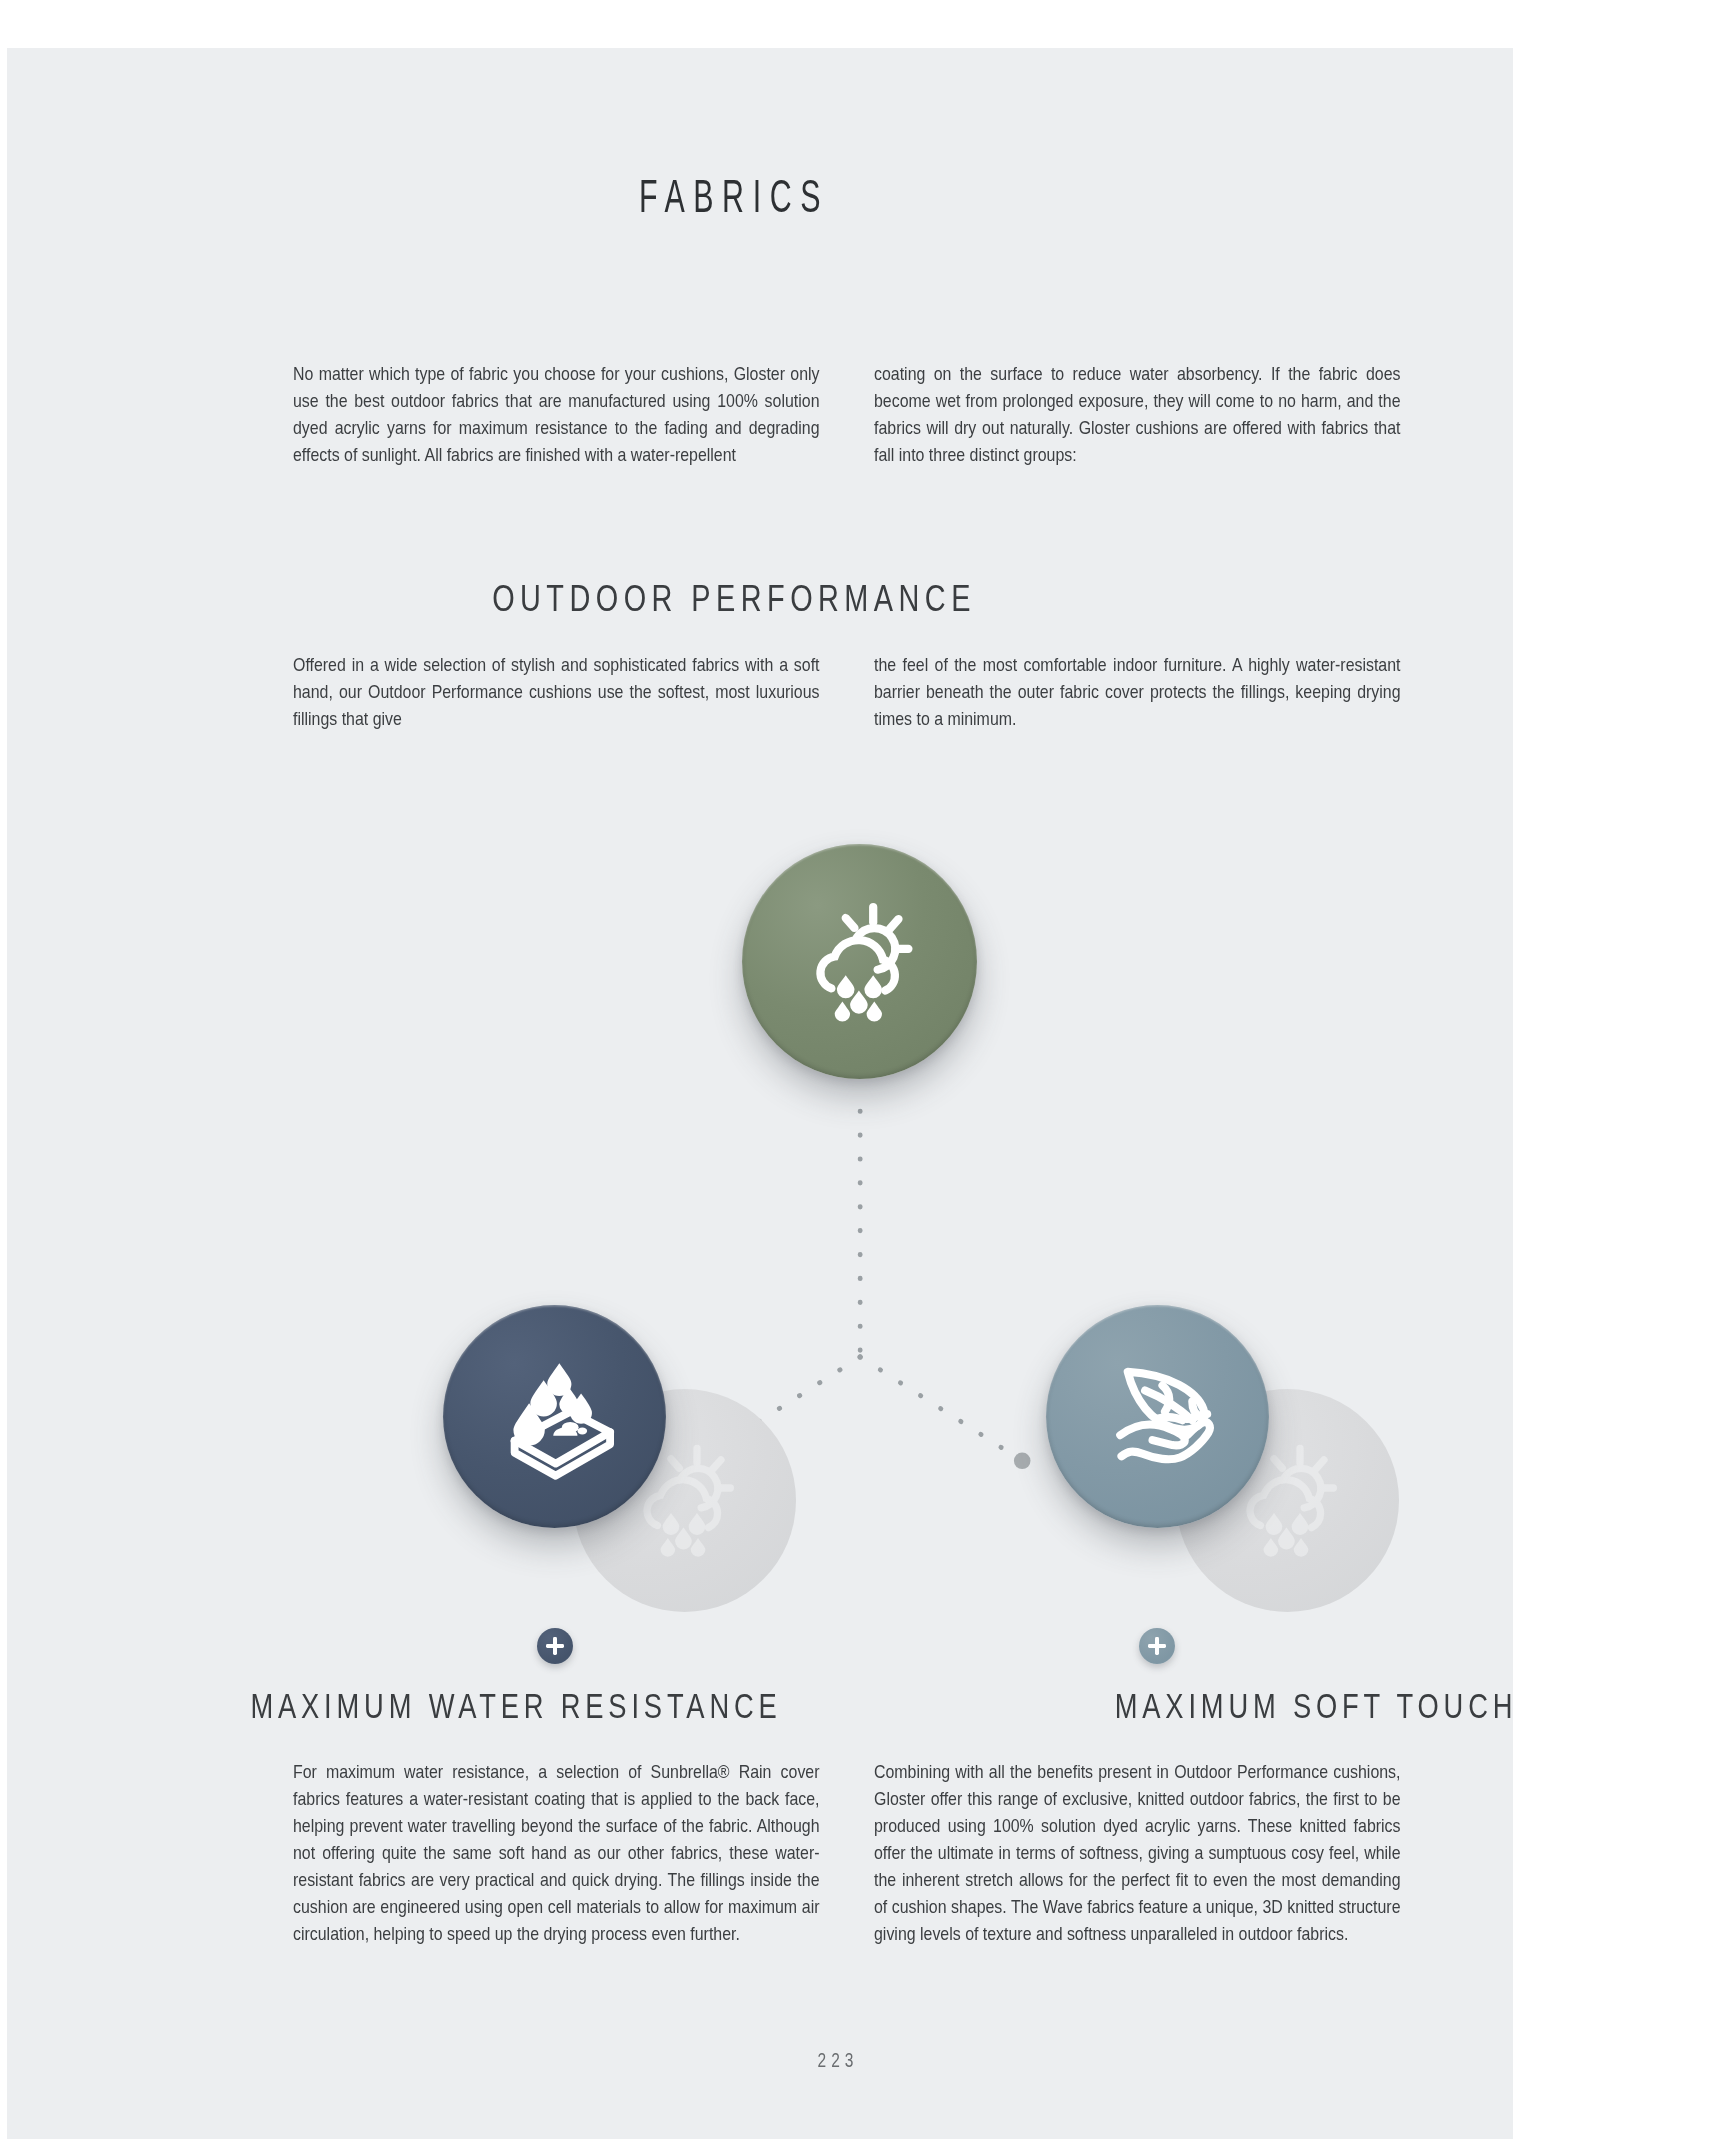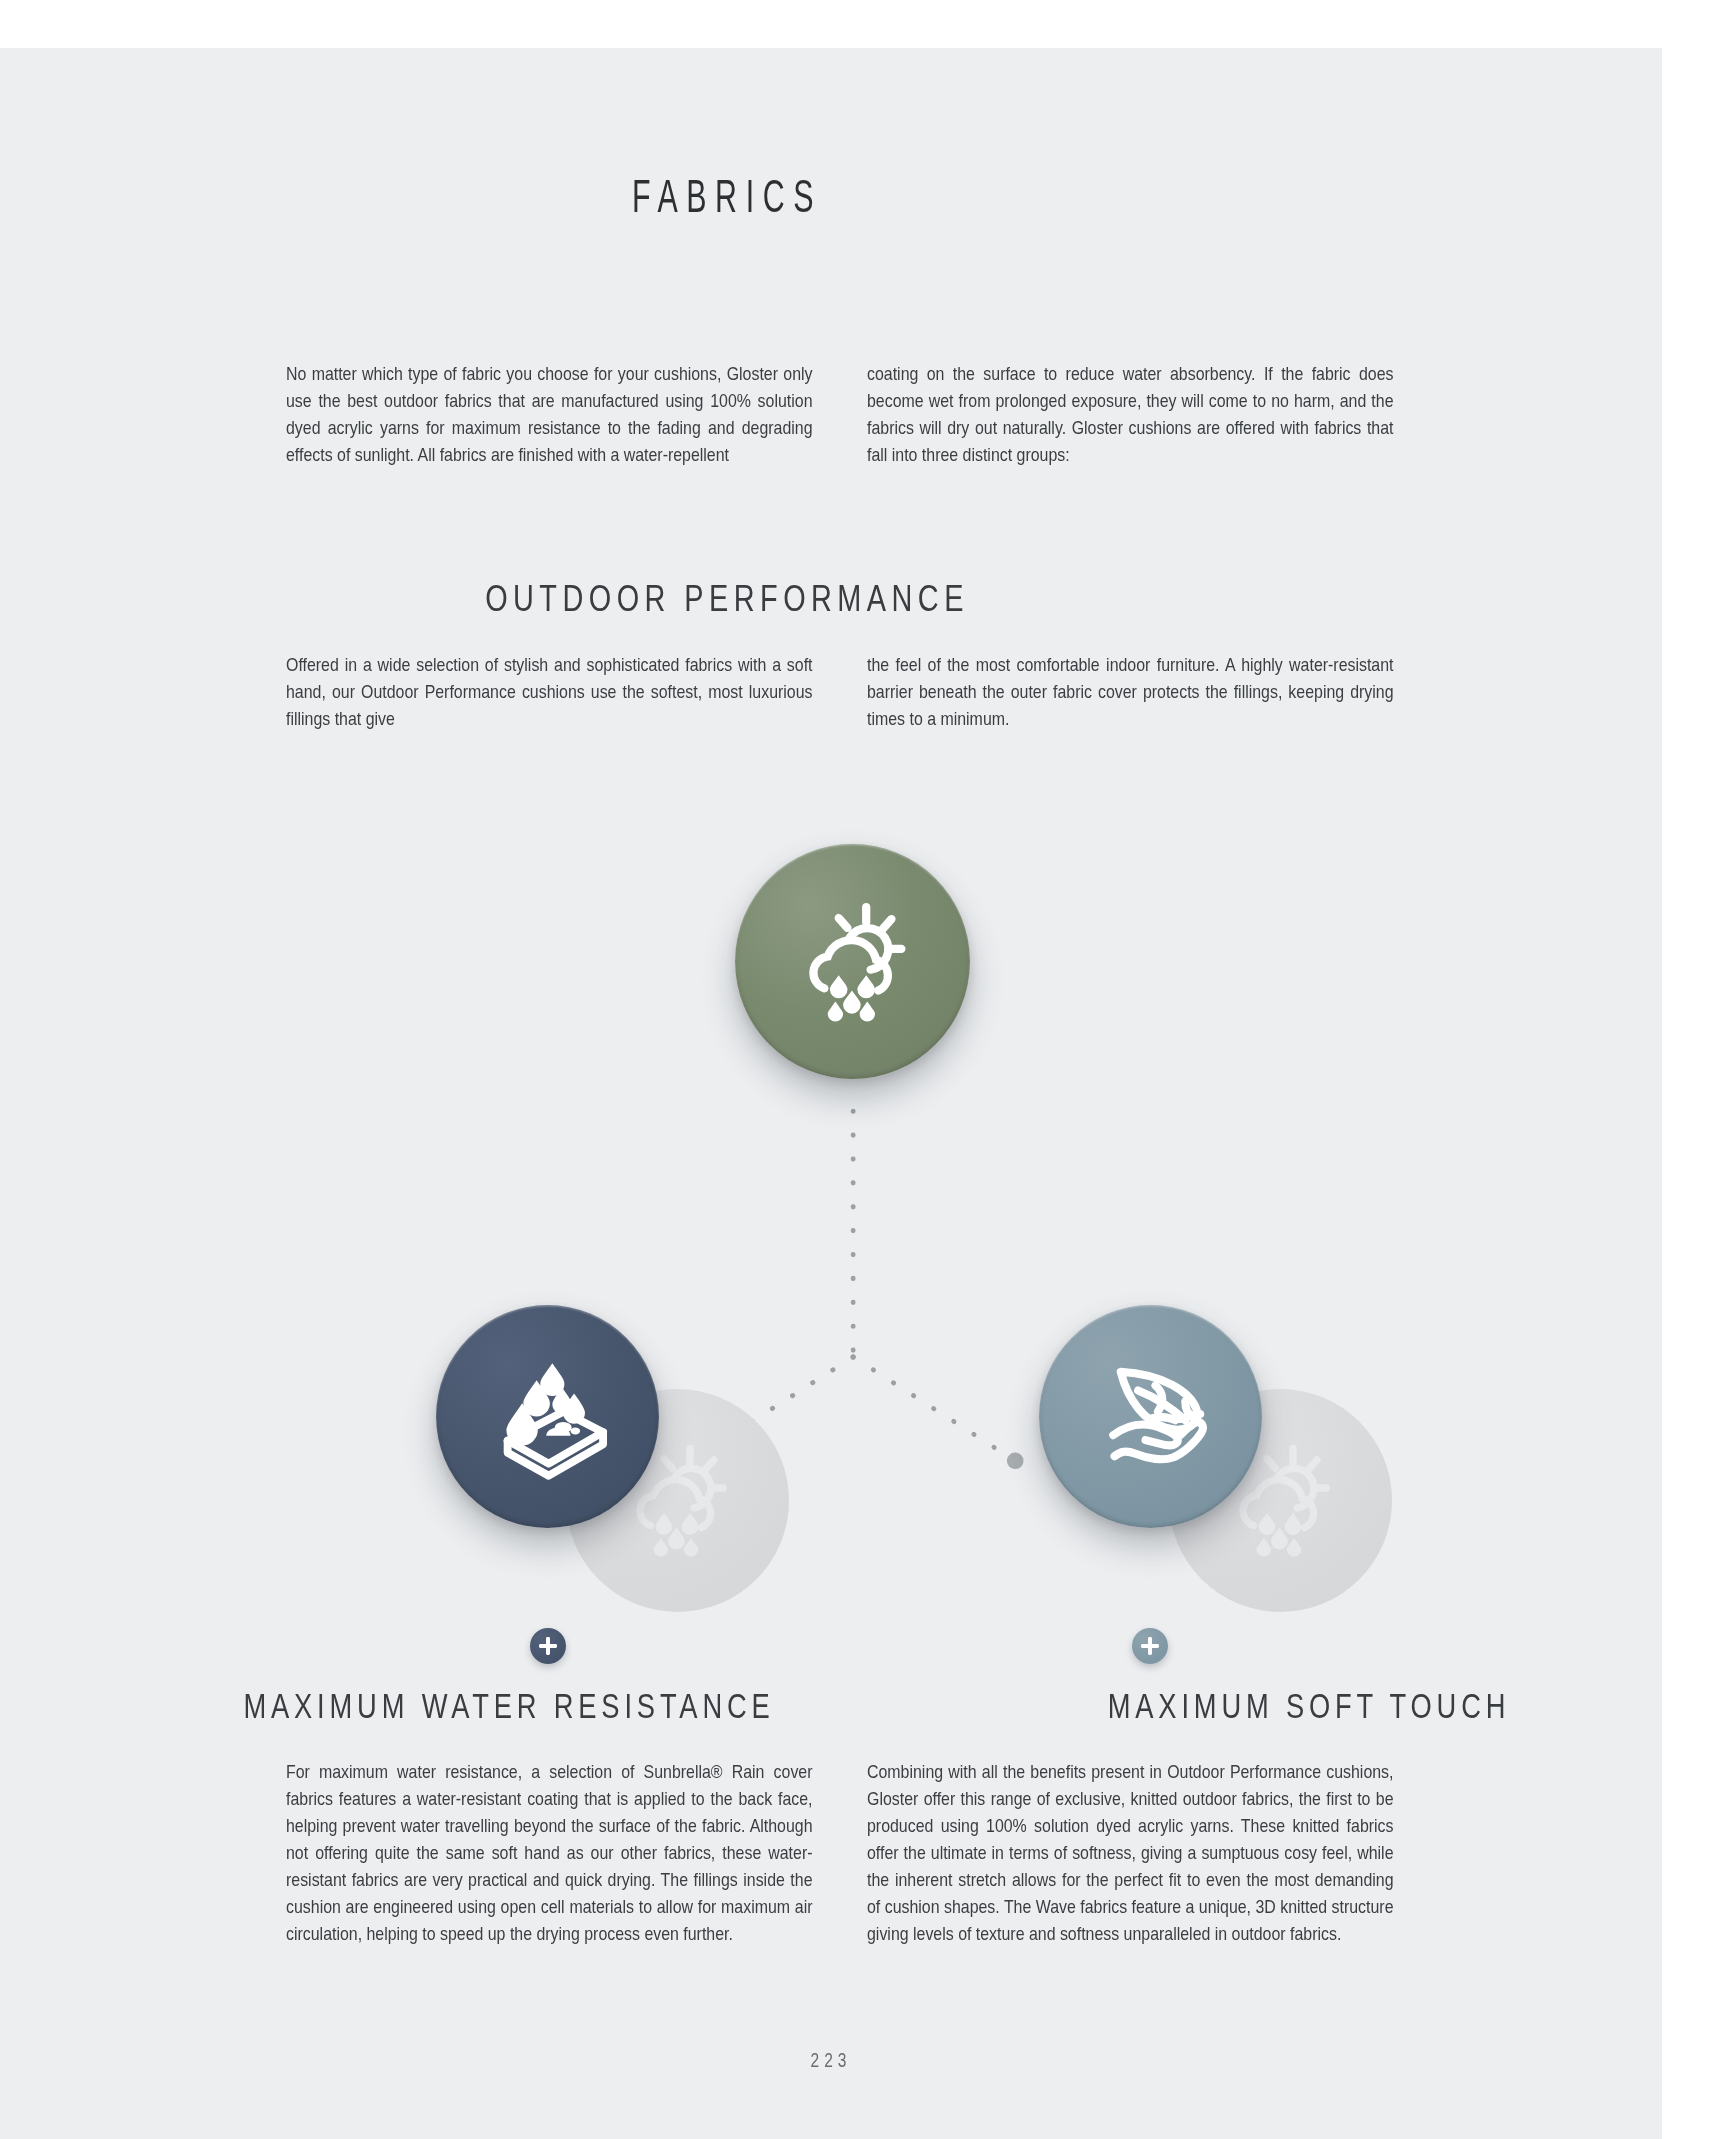--- a/index.html
+++ b/index.html
@@ -9,23 +9,23 @@
   }
   body {
     width: 1729px;
     height: 2140px;
     font-family: "Liberation Sans", sans-serif;
     overflow: hidden;
   }
 
   #page {
     position: absolute;
-    left: 0;
+    left: 7px;
     top: 48px;
-    width: 1662px;
+    width: 1506px;
     height: 2091px;
     background: #eceef0;
   }
 
   
   .page-title {
     position: absolute;
     left: 0;
     top: 121px;
     width: 1454px;

